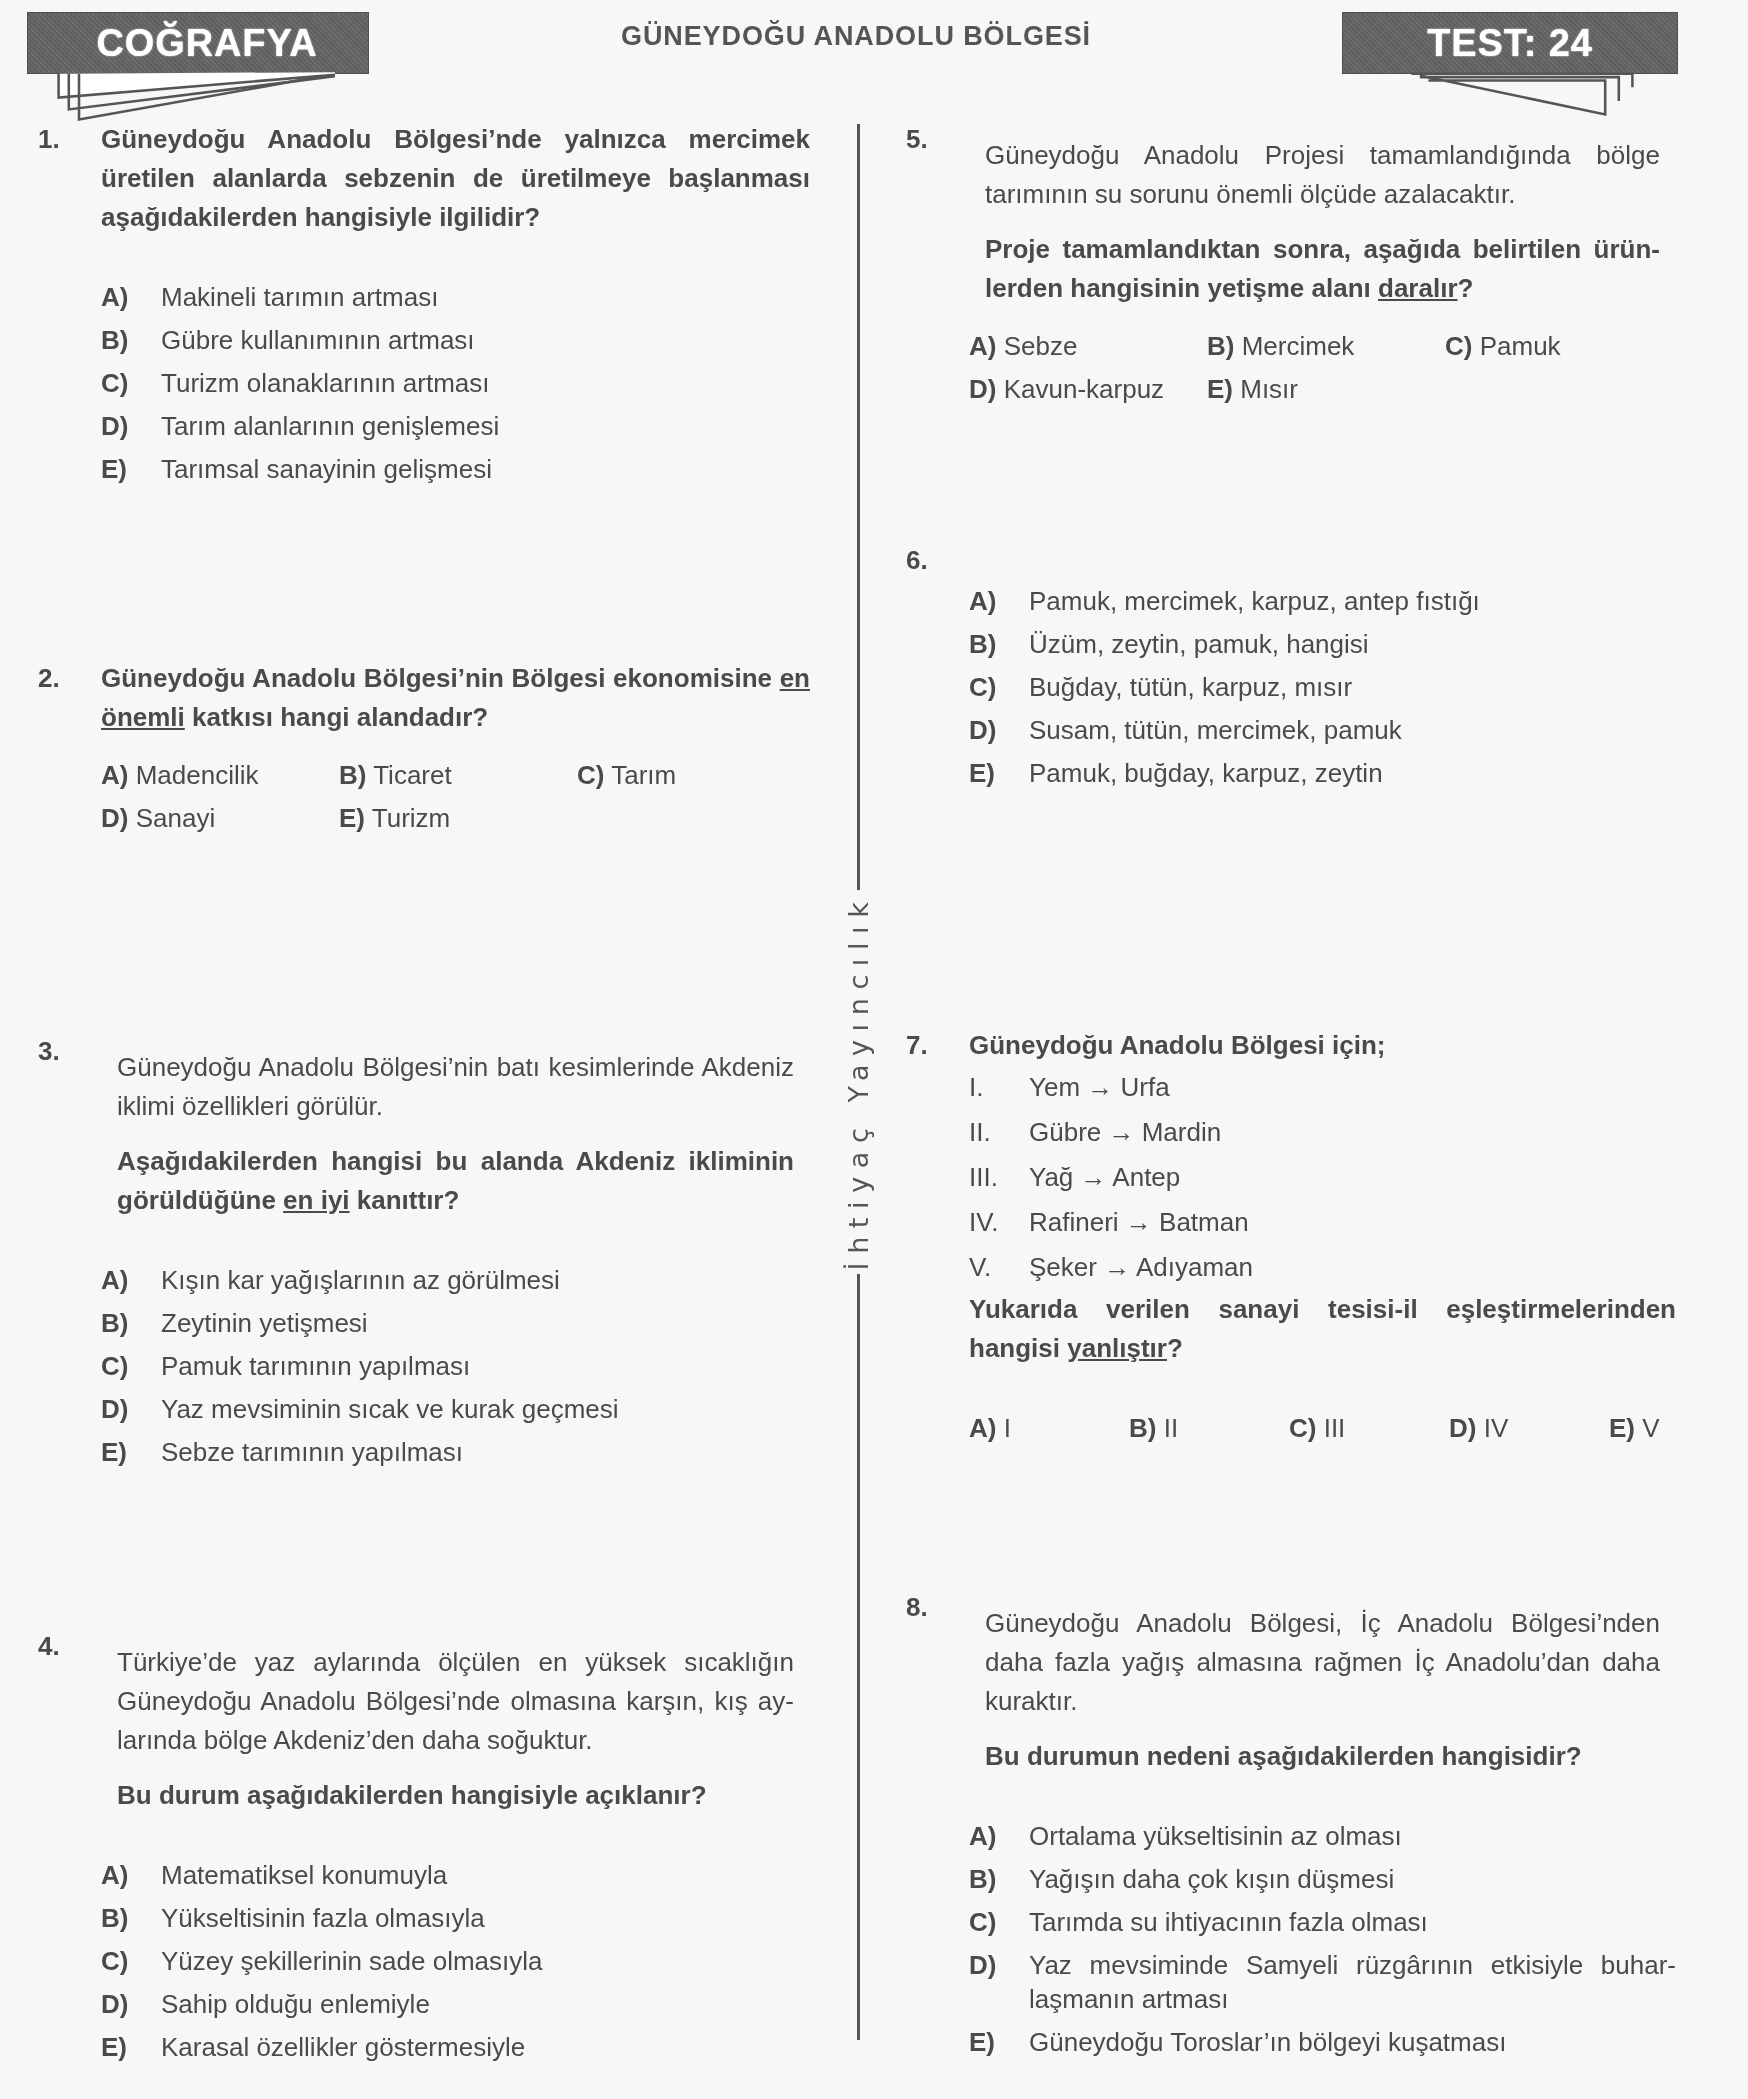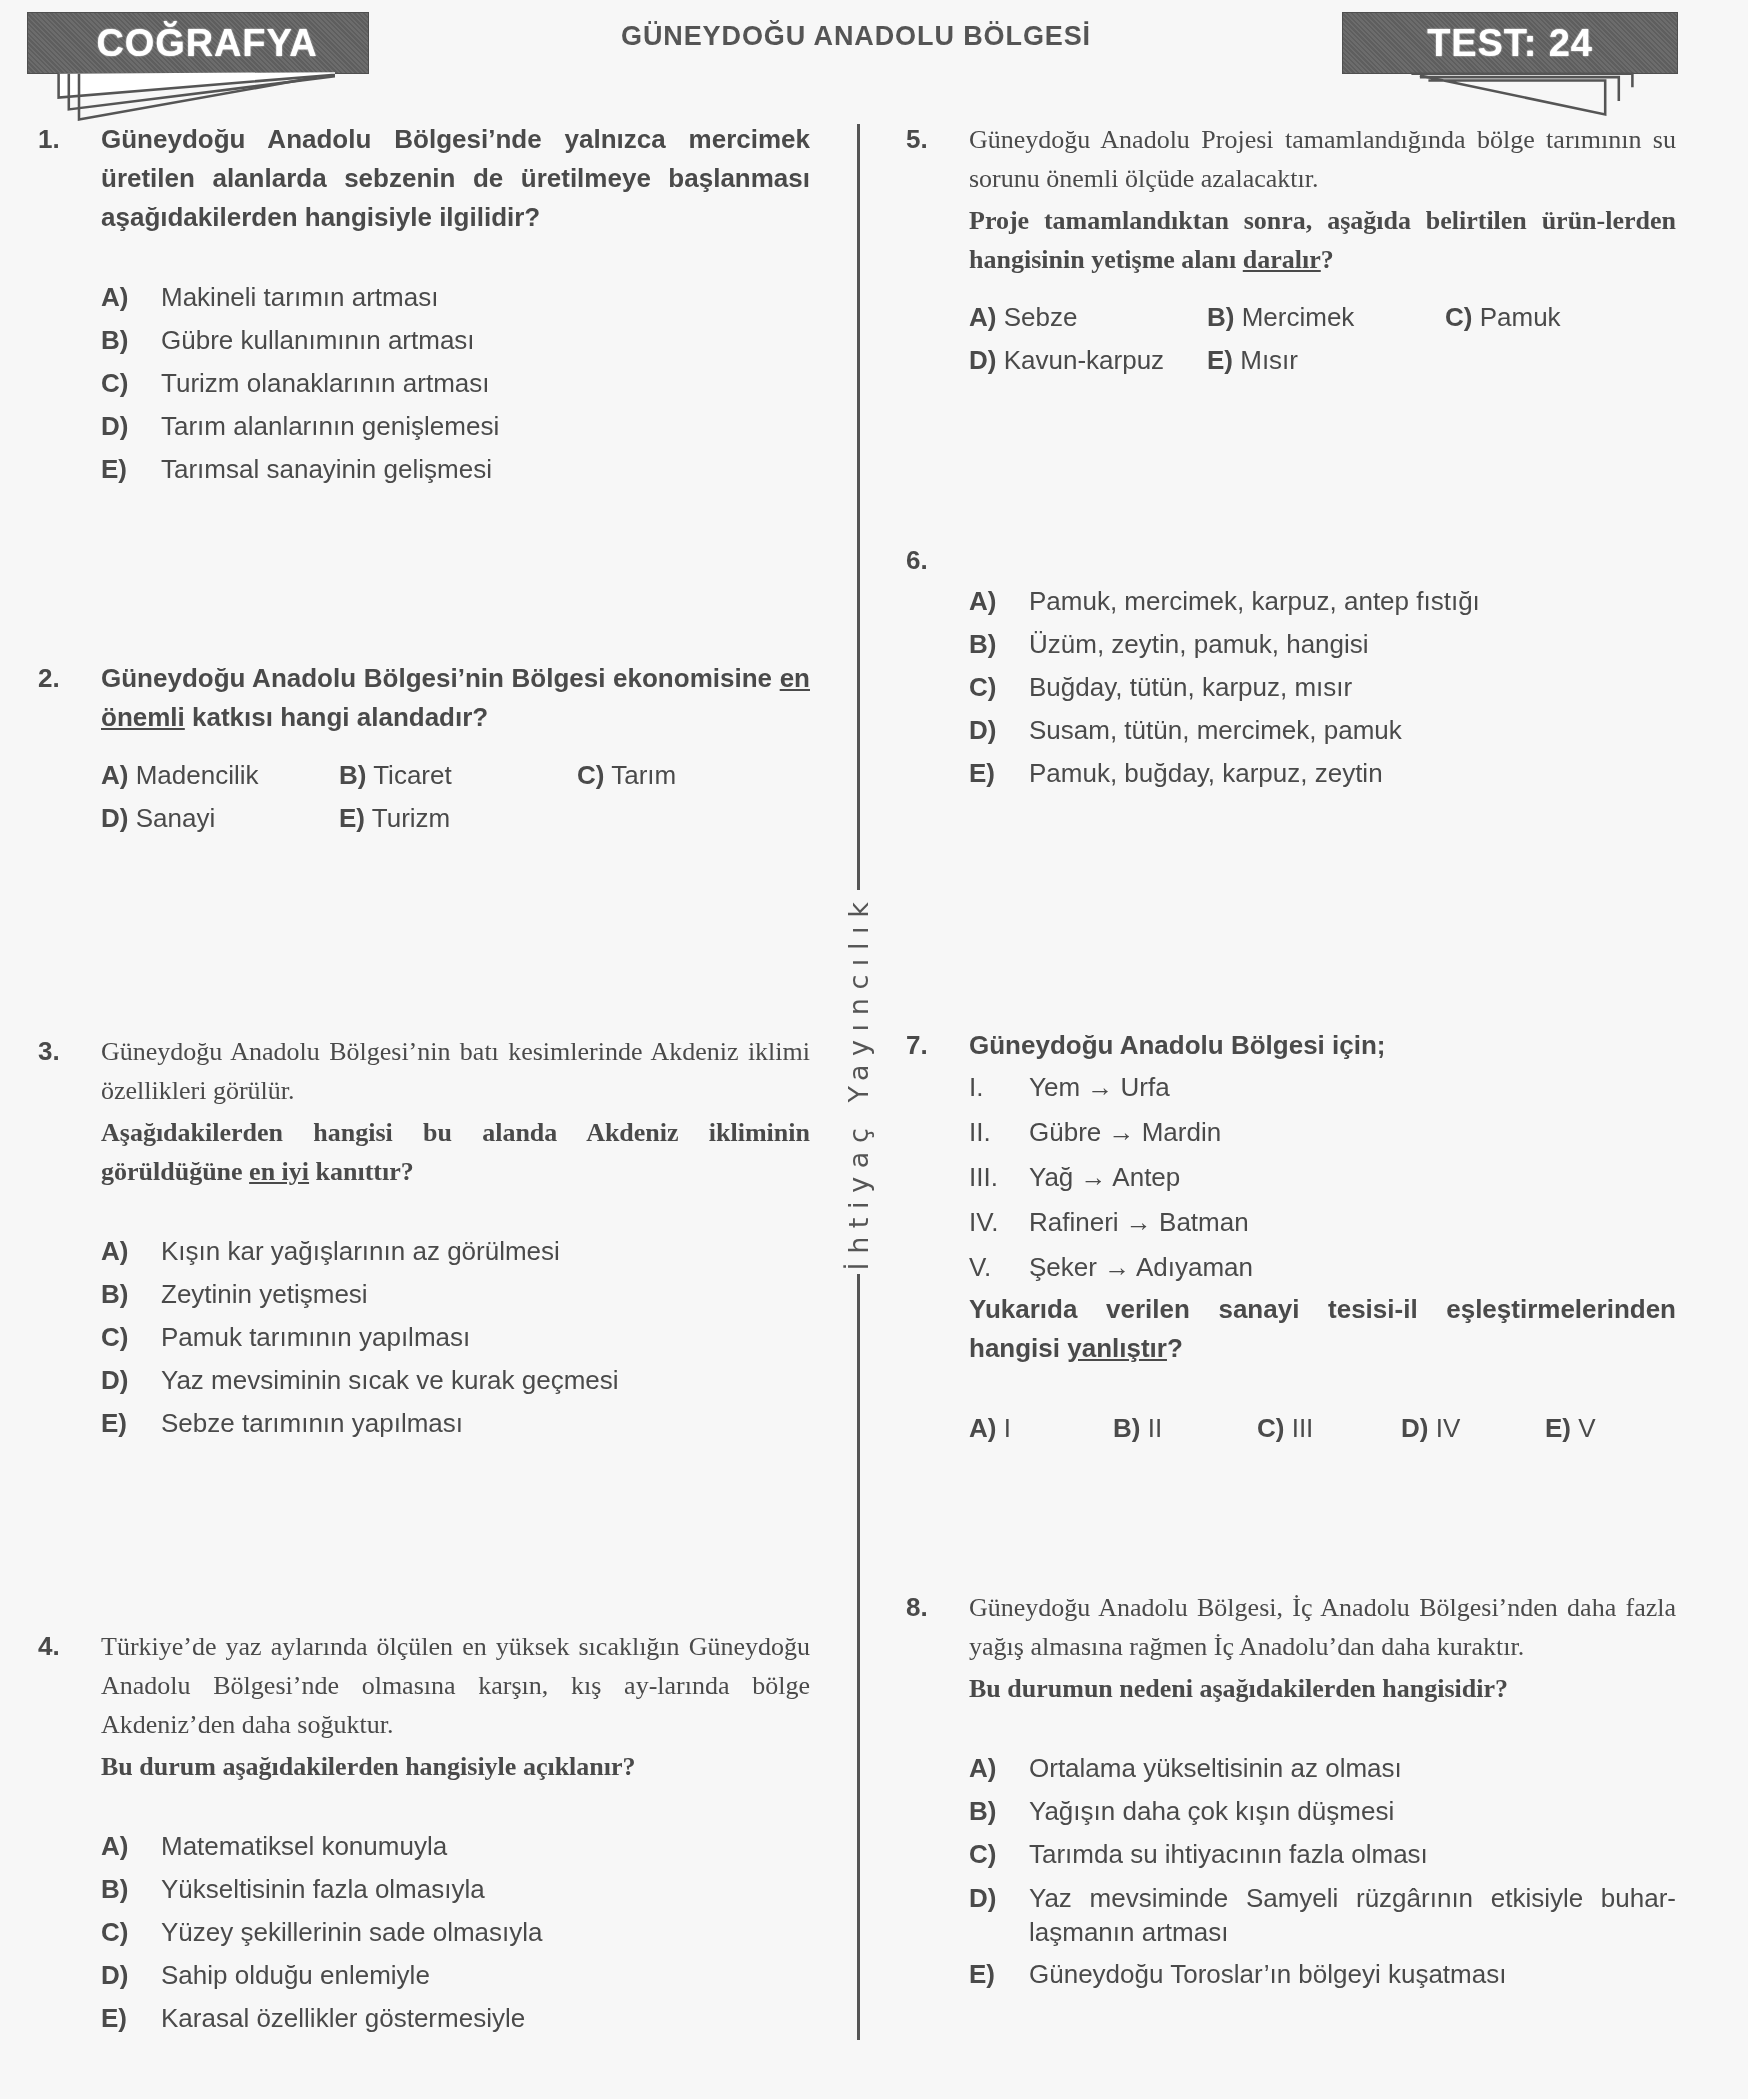--- a/index.html
+++ b/index.html
@@ -29,29 +29,29 @@
   .divider-bot { position: absolute; left: 857px; top: 1274px; width: 2.6px; height: 766px; background: #555; }
   .publisher {
     position: absolute; left: 858px; top: 1082px; transform: translate(-50%,-50%) rotate(-90deg);
     font-family: "DejaVu Sans", sans-serif; font-size: 27px; letter-spacing: 8.6px; color: #555; white-space: nowrap;
   }
   .q { position: absolute; width: 762px; font-size: 26px; line-height: 39px; }
   .q.left { left: 38px; width: 772px; }
   .q.right { left: 906px; width: 770px; }
   .qnum { position: absolute; left: 0; top: 0; font-weight: bold; }
   .stem { margin-left: 63px; text-align: justify; }
-  .stem p { margin: 0; font-family: Liberation Serif, serif; }
+  .stem p { margin: 16px; }
   .b { font-weight: bold; }
   .u { text-decoration: underline; }
   .opts { margin-left: 63px; margin-top: 39px; }
   .opt { display: flex; line-height: 43px; }
   .opt .lab { width: 60px; font-weight: bold; flex: none; }
   .opt .txt { flex: 1; text-align: justify; }
   .grid3 { margin-left: 63px; margin-top: 17px; display: grid; grid-template-columns: 238px 238px 238px; line-height: 43px; }
-  .grid5 { margin-left: 63px; margin-top: 39px; display: grid; grid-template-columns: 144px 144px 144px 144px 144px; line-height: 43px; }
+  .grid5 { margin-left: 63px; margin-top: 39px; display: grid; grid-template-columns: 144px 144px 144px 144px 144px; line-height: 43px; gap: 16px; }
   .gl { font-weight: bold; }
   .roman { margin-left: 63px; }
   .roman .opt { line-height: 45px; }
   .roman .lab { font-weight: normal; }
 </style>
 </head>
 <body>
 
 <div class="banner left-banner">
   <div class="box">COĞRAFYA</div>

